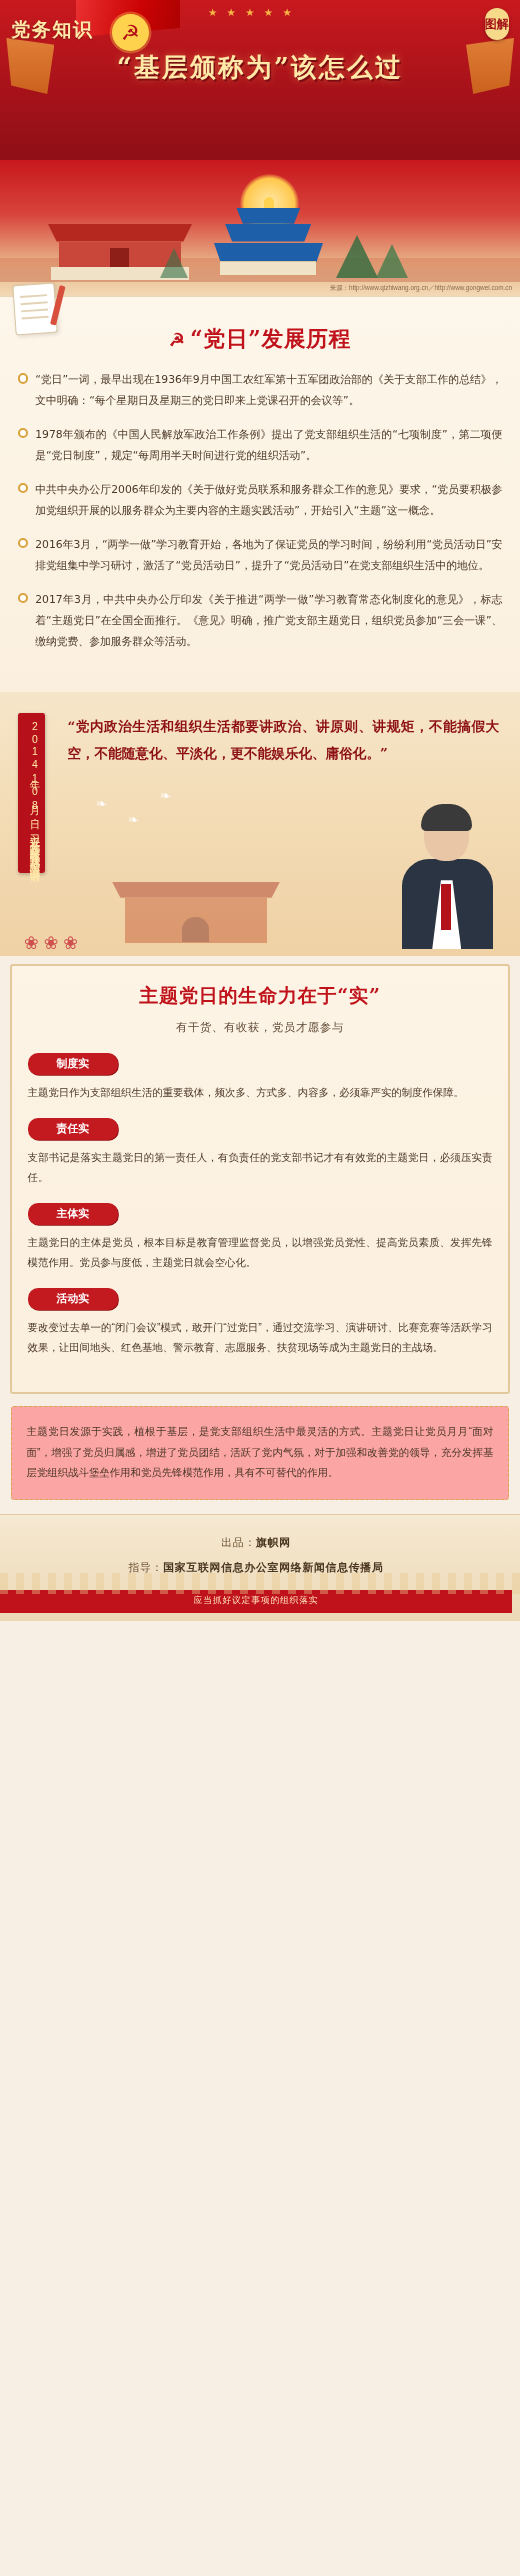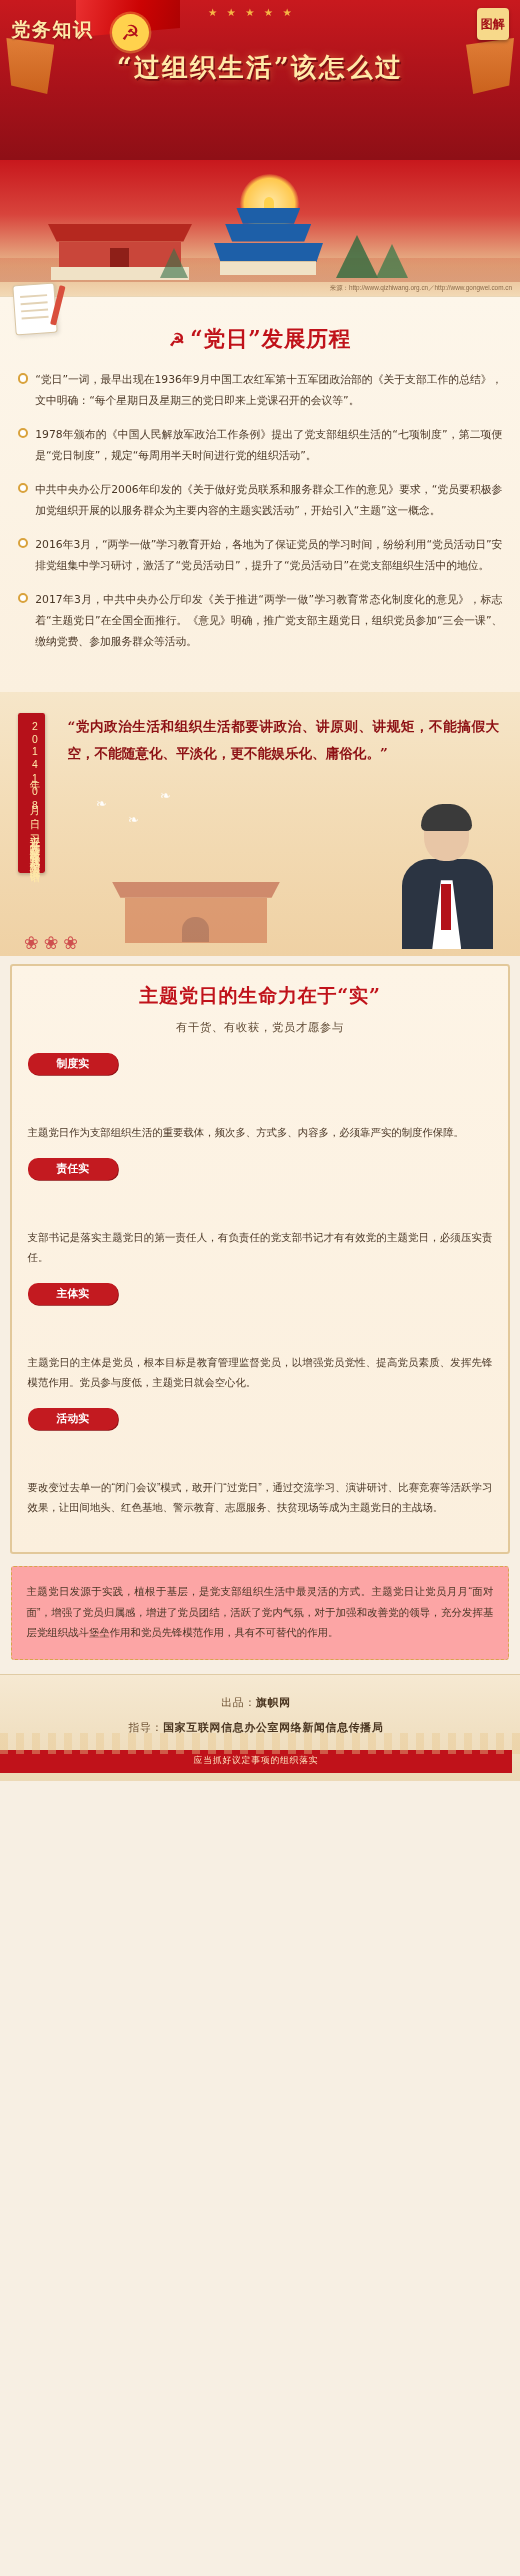--- a/index.html
+++ b/index.html
@@ -18,21 +18,21 @@
     background: linear-gradient(180deg, #c8191e 0%, #a8121a 55%, #8e0f16 100%);
     overflow: hidden;
   }
   .hdr-tag {
     position: absolute; left: 11.2px; top: 17px;
     color: #ffe9a8; font-size: 19px; font-weight: bold; letter-spacing: 1.6px;
     text-shadow: 0 0.8px 1.6px rgba(0,0,0,.35);
   }
   .hdr-badge {
     position: absolute; right: 11.2px; top: 8px;
-    width: 32px; height: 32px; border-radius: 4px;
+    width: 24px; height: 32px; border-radius: 14px;
     background: #f7d98a; color: #a31016;
     font-size: 12px; font-weight: bold; line-height: 14.4px;
     display: flex; align-items: center; justify-content: center; text-align: center;
     box-shadow: 0 1.6px 3.2px rgba(0,0,0,.3);
   }
   .hdr-flag {
     position: absolute; left: 76px; top: -4.8px; width: 104px; height: 42px;
     background: linear-gradient(100deg,#e33 0%, #c00 60%, #a00 100%);
     clip-path: polygon(0 0,100% 8%,100% 78%,0 100%);
     opacity: .9;
@@ -179,21 +179,21 @@
     text-align:center; font-size: 19px; font-weight: bold; color:#c0121a;
     font-family:"DejaVu Serif","Liberation Serif",serif; letter-spacing:0.8px;
   }
   .shi-sub { text-align:center; font-size: 11.2px; color:#5b4631; margin: 11.2px 0 17.6px 0; letter-spacing:0.8px;}
   .tag {
     display:inline-block; background:#c31a20; color:#fff; font-size:10.8px; font-weight:bold;
     padding: 4px 29px; border-radius: 10px; margin-bottom: 8px;
     box-shadow: 0.8px 0.8px 0 #8e1014;
   }
   .para {
-    font-size: 10.4px; line-height: 1.95; color:#4a3726; text-align: justify; margin-bottom: 14.4px; margin-top: 40px;
+    font-size: 10.4px; line-height: 1.95; color:#4a3726; text-align: justify; margin-bottom: 14.4px;
   }
 
   
   .summary {
     margin: 12.8px 11.2px 14.4px 11.2px; padding: 14.4px 14.4px;
     border: 1.6px dashed #d8a64a; border-radius: 3.2px;
     background: #fca5a5;
     font-size: 10.4px; line-height: 2.0; color:#4a3726; text-align: justify;
   }
 
@@ -219,21 +219,21 @@
 
   <div class="header">
     <div class="hdr-ribbon-l"></div>
     <div class="hdr-ribbon-r"></div>
     <div class="hdr-flag"></div>
     <div class="hdr-emblem">☭</div>
     <div class="hdr-stars">★ ★ ★ ★ ★</div>
     <div class="hdr-tag">党务知识</div>
     <div class="hdr-badge">图解</div>
     <div class="hdr-title-wrap">
-      <span class="hdr-title">“过组织生活”该怎么过</span>
+      <span class="hdr-title">“基层颁称为”该怎么过</span>
     </div>
   </div>
 
   <div class="scene">
     <div class="sun"></div>
     <div class="wall"></div>
     <div class="hall">
       <div class="h-roof"></div>
         <div class="h-body"></div>
         <div class="h-door"></div>

